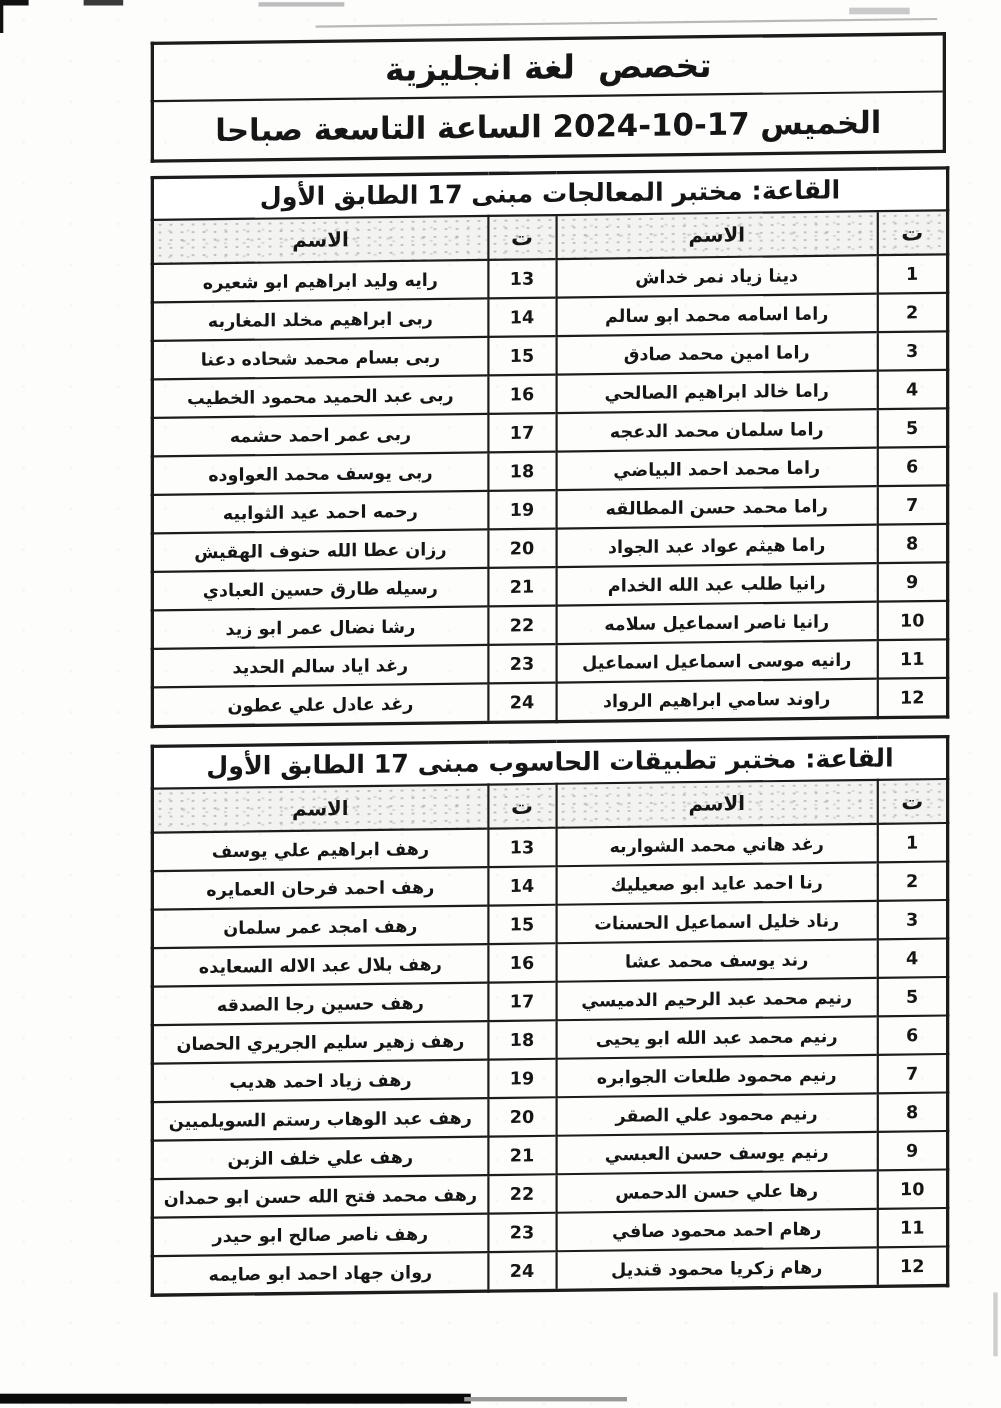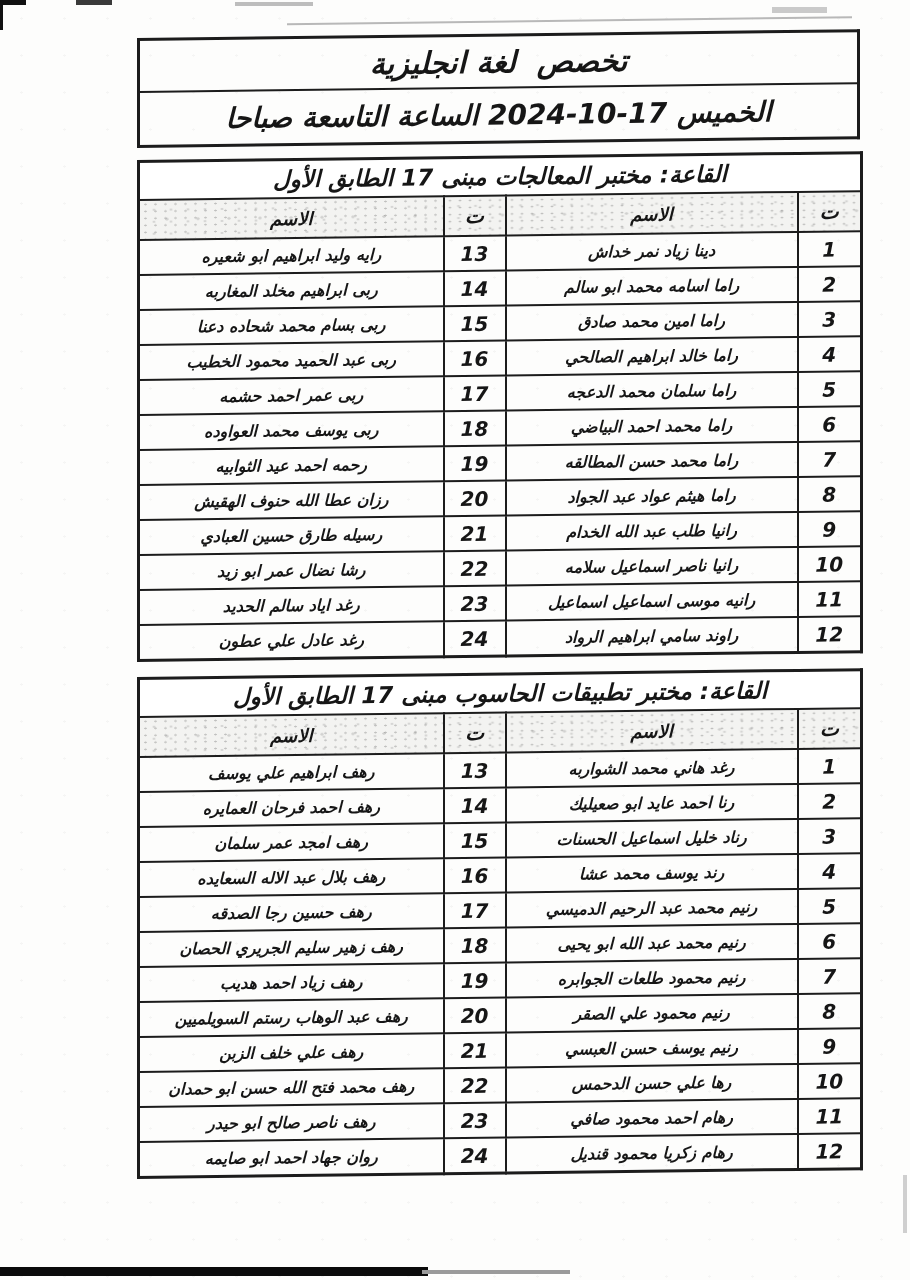--- a/index.html
+++ b/index.html
@@ -5,21 +5,20 @@
   html,body{margin:0;padding:0}
   body{
     width:910px;height:1280px;position:relative;overflow:hidden;
     background:#fdfdfc;
     font-family:"DejaVu Sans",sans-serif;
     color:#161616;
   }
   .sheet{position:absolute;inset:0;
     background-image:radial-gradient(rgba(80,80,80,.05) 1px, transparent 1.6px);
     background-size:43px 37px;
-    font-style:italic;
   }
   
   .doc{
     position:absolute;left:137px;top:38px;width:723px;
     transform:skewY(-0.7deg);transform-origin:0 0;
   }
   table{border-collapse:collapse;width:723px;table-layout:fixed;direction:rtl}
   td,th{border:2px solid #1c1c1c;padding:0;text-align:center;vertical-align:middle;overflow:hidden}
   .head-box{border:3px solid #1c1c1c;margin-bottom:12px}
   .head-box td{border:2px solid #1c1c1c}
@@ -33,21 +32,21 @@
     background-image:
       radial-gradient(rgba(70,70,70,.30) 1px, transparent 1.7px),
       radial-gradient(rgba(110,110,110,.22) 1px, transparent 1.9px),
       radial-gradient(rgba(50,50,50,.18) 1.3px, transparent 2.2px);
     background-size:10px 7px,17px 12px,31px 21px;
     background-position:0 0,5px 3px,11px 8px;
   }
   .cols-row .num{font-size:20px}
   .cols-row .name{font-size:18px}
   tbody td{height:33px}
-  td.num{font-size:20px;font-weight:bold}
+  td.num{font-size:16px;font-weight:bold}
   td.name{font-size:16px;font-weight:bold;white-space:nowrap}
   col.c-num1{width:64px} col.c-name1{width:292px}
   col.c-num2{width:62px} col.c-name2{width:305px}
   
   .art{position:absolute;pointer-events:none}
   .art-corner-v{left:0;top:0;width:3px;height:30px;background:#111}
   .art-corner-h{left:0;top:0;width:26px;height:5px;background:#111}
   .art-dash-1{left:76px;top:0;width:36px;height:5px;background:#3a3a3a}
   .art-dash-2{left:235px;top:2px;width:78px;height:4px;background:#bdbdbd}
   .art-dash-tr{left:772px;top:7px;width:55px;height:6px;background:#cacaca}

